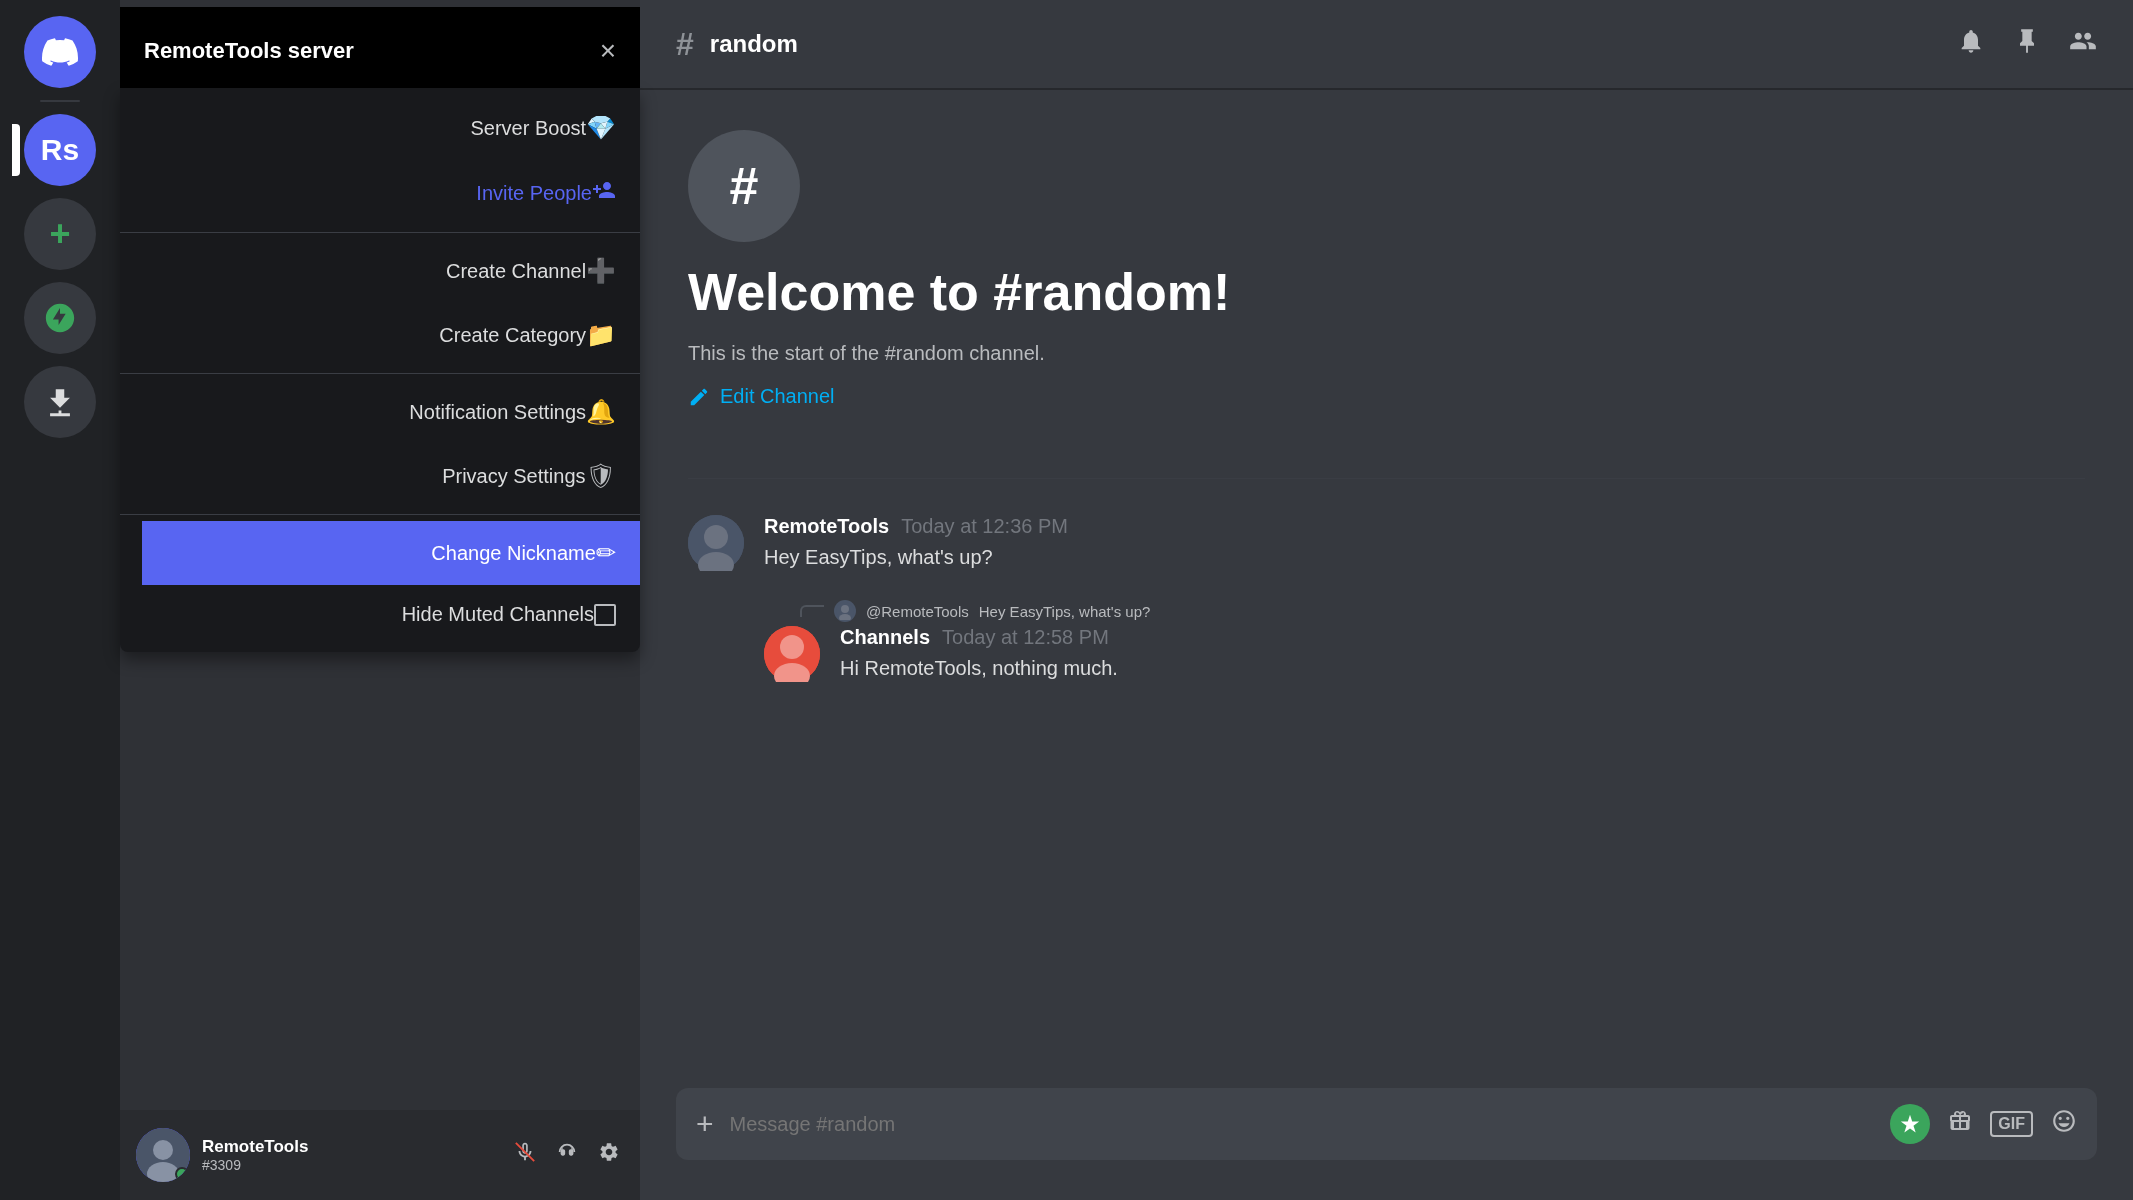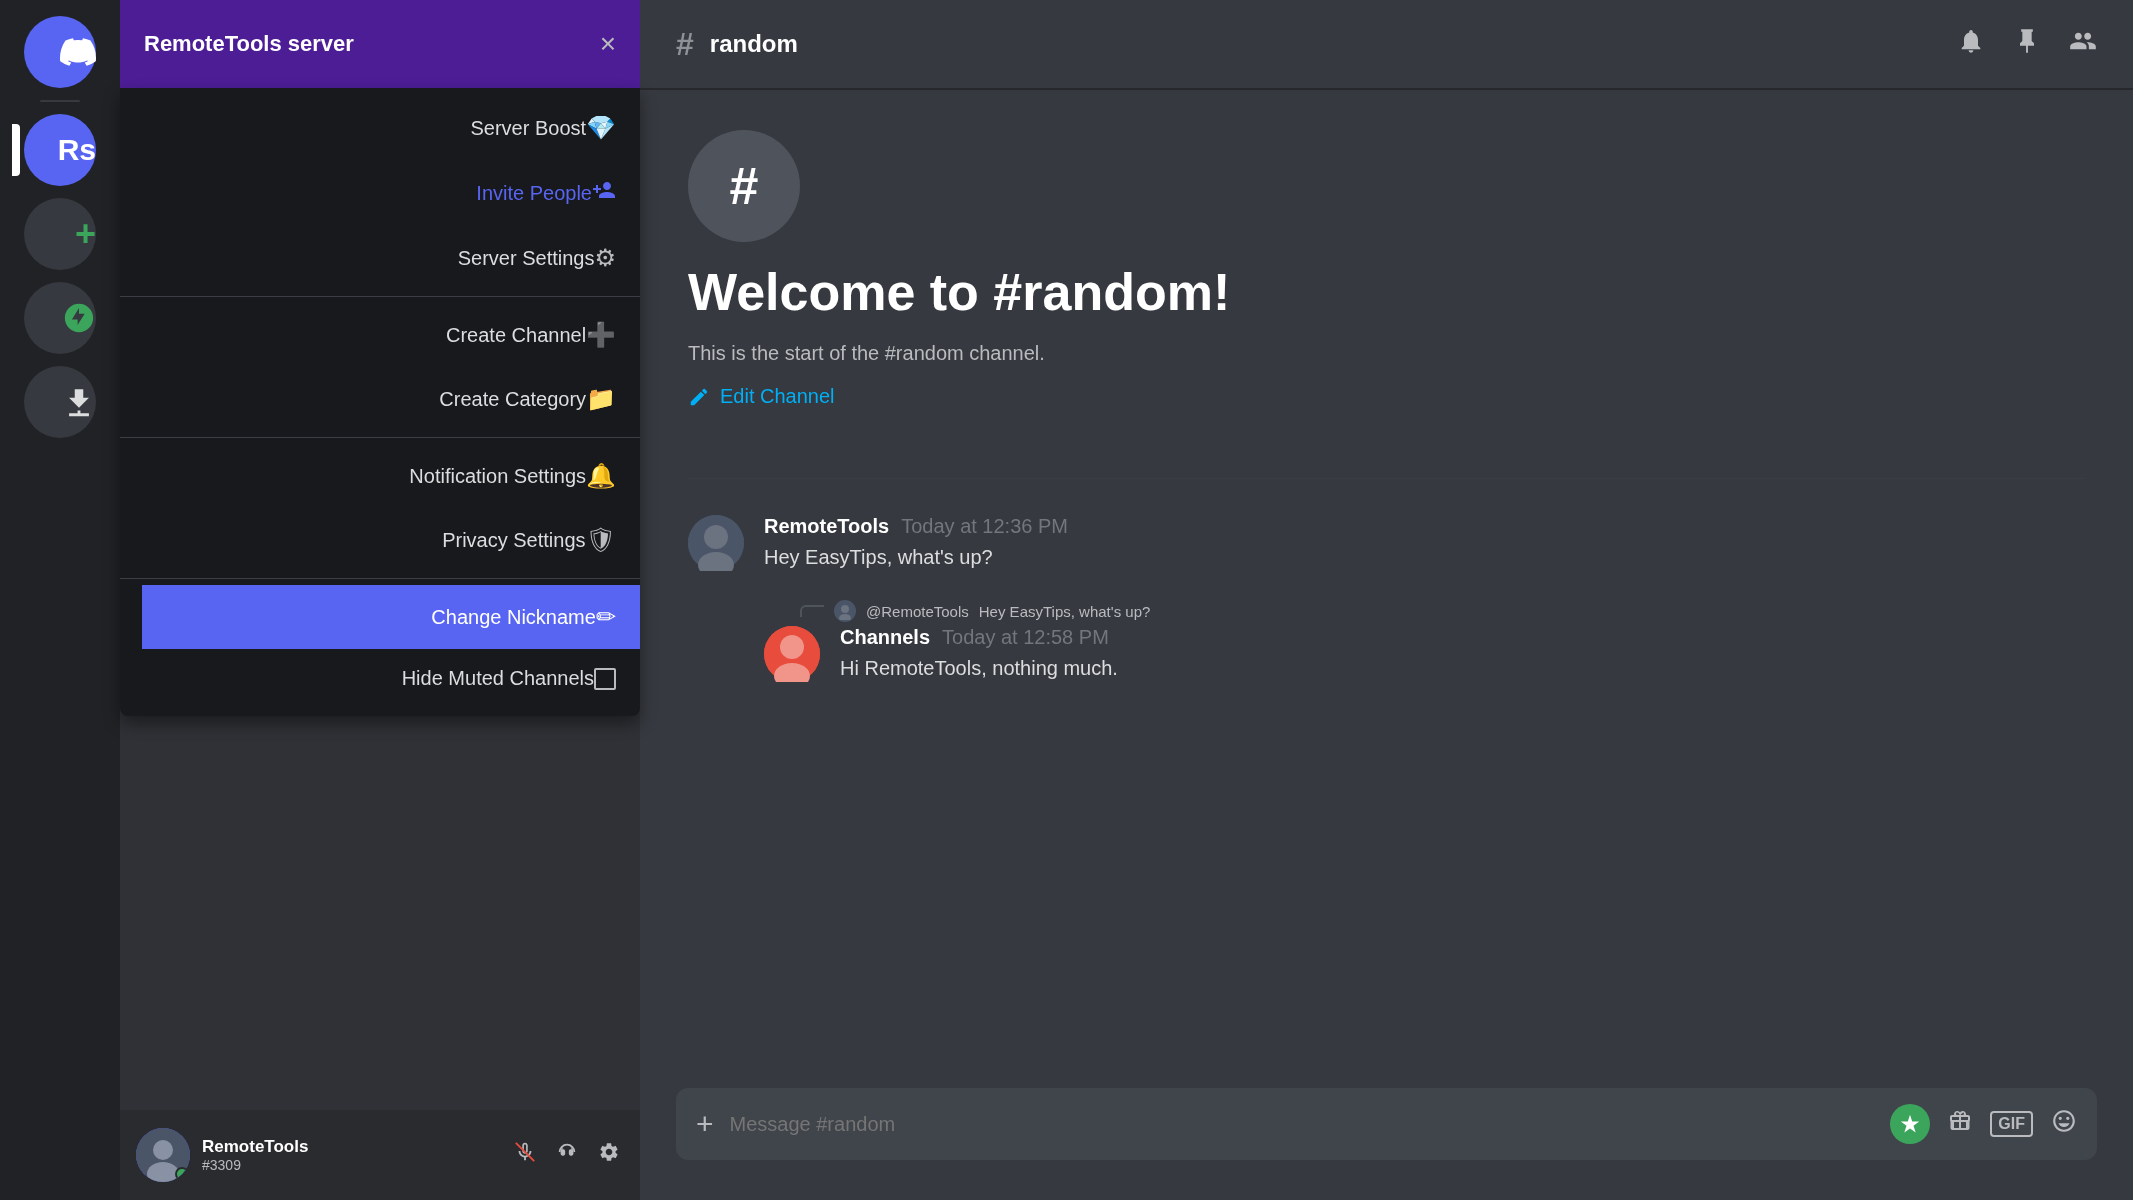--- a/index.html
+++ b/index.html
@@ -23,21 +23,21 @@
       padding: 16px 0;
       gap: 12px;
       flex-shrink: 0;
     }
     .server-icon {
       width: 72px;
       height: 72px;
       border-radius: 50%;
       display: flex;
       align-items: center;
-      justify-content: flex-end;
+      justify-content: center;
       cursor: pointer;
       font-size: 26px;
       font-weight: bold;
       color: #fff;
       flex-shrink: 0;
       position: relative;
     }
     .server-icon.discord-home {
       background: #5865f2;
     }
@@ -83,27 +83,28 @@
       width: 520px;
       background: #2f3136;
       display: flex;
       flex-direction: column;
       flex-shrink: 0;
       position: relative;
     }
 
     .channel-header {
       height: 90px;
-      background: #4c1d95;
+      background: #000000;
       display: flex;
       align-items: center;
       justify-content: space-between;
       padding: 0 24px;
       border-bottom: 2px solid #26282c;
       flex-shrink: 0;
+      margin-top: 7px;
     }
     .channel-header-title {
       font-size: 22px;
       font-weight: 700;
       color: #fff;
     }
     .channel-header-close {
       font-size: 28px;
       color: #b9bbbe;
       cursor: pointer;
@@ -512,24 +513,20 @@
 
     <div class="dropdown-item invite-people">
       <span class="item-label">Invite People</span>
       <span class="item-icon">
         <svg width="24" height="24" viewBox="0 0 24 24" fill="#5865f2">
             <path d="M15 12c2.21 0 4-1.79 4-4s-1.79-4-4-4-4 1.79-4 4 1.79 4 4 4zm-9-2V7H4v3H1v2h3v3h2v-3h3v-2H6zm9 4c-2.67 0-8 1.34-8 4v2h16v-2c0-2.66-5.33-4-8-4z"></path>
           </svg>
       </span>
     </div>
 
-    <div class="dropdown-item">
-      <span class="item-label">Server Settings</span>
-      <span class="item-icon">⚙</span>
-    </div>
     <div class="dropdown-divider"></div>
 
     <div class="dropdown-item">
       <span class="item-label">Create Channel</span>
       <span class="item-icon">➕</span>
     </div>
 
     <div class="dropdown-item">
       <span class="item-label">Create Category</span>
       <span class="item-icon">📁</span>

